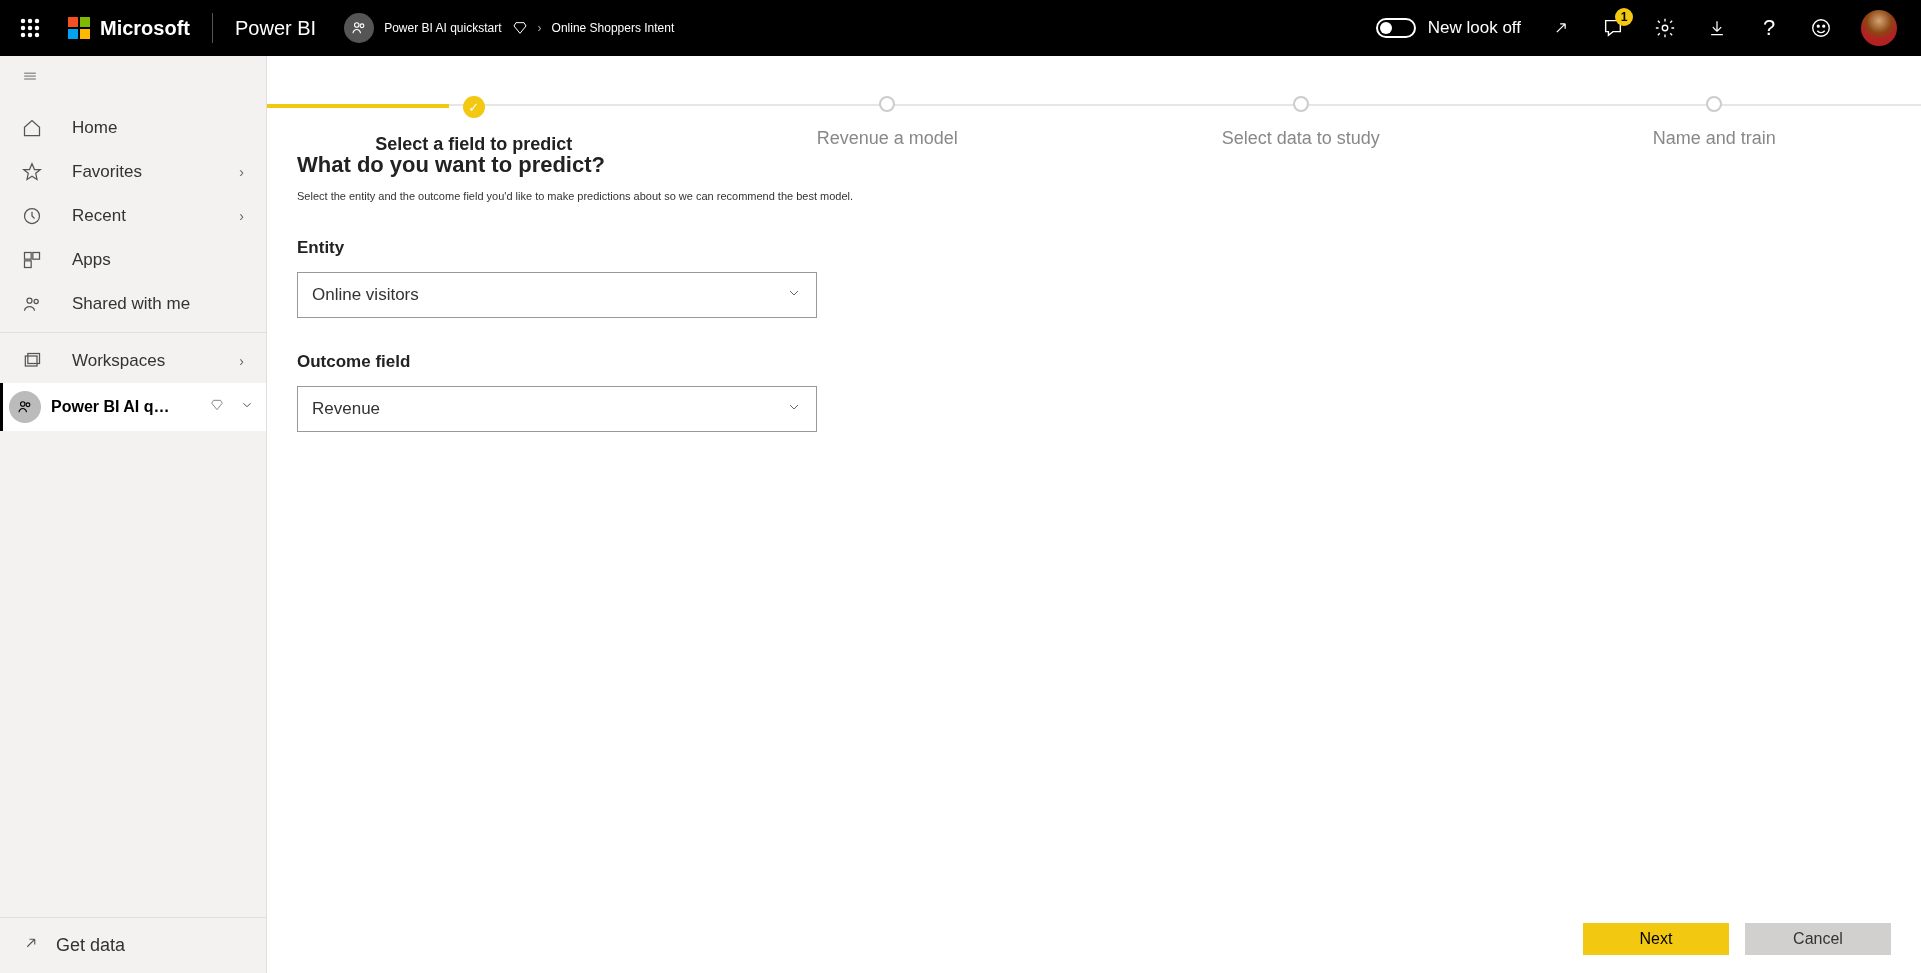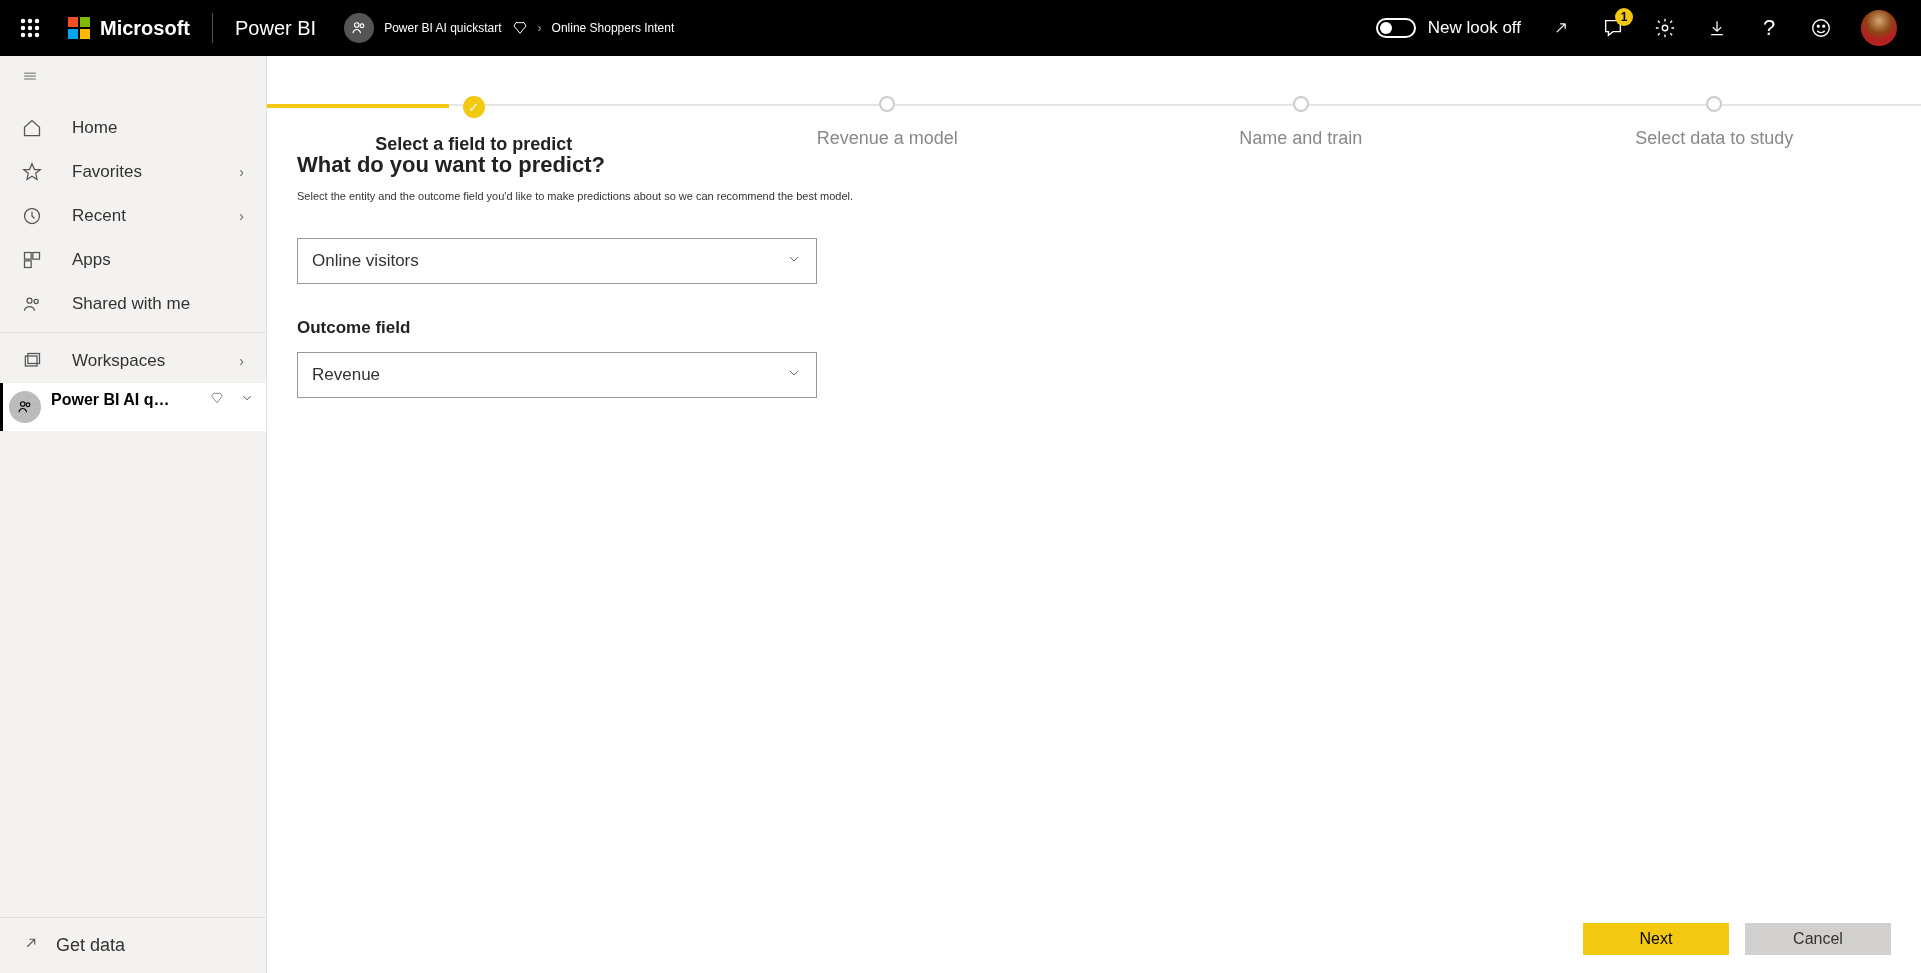--- a/index.html
+++ b/index.html
@@ -31,21 +31,21 @@
   
   .body { flex:1; display:flex; position:relative; }
 
   
   .nav { width:267px; background:#f3f2f1; border-right:1px solid #e1dfdd; display:flex; flex-direction:column; }
   .hamburger { padding:16px 20px; cursor:pointer; }
   .nav-item { display:flex; align-items:center; gap:30px; padding:12px 22px; font-size:17px; color:#333; cursor:pointer; }
   .nav-item .chev { margin-left:auto; color:#666; font-size:14px; }
   .nav-item .icon { width:20px; display:flex; justify-content:center; }
   .nav-sep { border-top:1px solid #e1dfdd; margin-top:6px; padding-top:6px; }
-  .ws-active { display:flex; align-items:flex-start; gap:10px; padding:8px 12px 8px 6px; background:#fff; font-size:16px; font-weight:600; border-left:3px solid #000; }
+  .ws-active { display:flex; align-items:center; gap:10px; padding:8px 12px 8px 6px; background:#fff; font-size:16px; font-weight:600; border-left:3px solid #000; }
   .ws-active .wsicon { width:32px; height:32px; border-radius:50%; background:#bbb; display:flex; align-items:center; justify-content:center; }
   .ws-active .diamond { margin-left:auto; color:#666; }
   .ws-active .chev { color:#333; margin-left:6px; }
   .nav-footer { margin-top:auto; }
   .get-data { display:flex; align-items:center; gap:16px; padding:16px 22px; font-size:18px; color:#333; cursor:pointer; border-top:1px solid #e1dfdd; }
 
   
   .main { flex:1; display:flex; flex-direction:column; background:#fff; }
 
   
@@ -263,33 +263,34 @@
         <div class="step done">
           <div class="dot">✓</div>
           <div class="lbl">Select a field to predict</div>
         </div>
         <div class="step">
           <div class="dot"></div>
           <div class="lbl">Revenue a model</div>
         </div>
         <div class="step">
           <div class="dot"></div>
-          <div class="lbl">Name and train</div>
+          <div class="lbl">Select data to study</div>
         </div>
         <div class="step">
           <div class="dot"></div>
-          <div class="lbl">Select data to study</div>
+          <div class="lbl">Name and train</div>
         </div>
       </div>
     </div>
 
     <div class="form">
       <h2 class="q-title">What do you want to predict?</h2>
       <p class="q-sub">Select the entity and the outcome field you'd like to make predictions about so we can recommend the best model.</p>
 
+      <div class="field-label">Entity</div>
       <div class="select">
         <span>Online visitors</span>
         <span class="chev"><svg width="16" height="16" viewBox="0 0 24 24">
               <path d="M6 9l6 6 6-6" stroke="#666"></path>
             </svg></span>
       </div>
 
       <div class="field-label">Outcome field</div>
       <div class="select">
         <span>Revenue</span>

